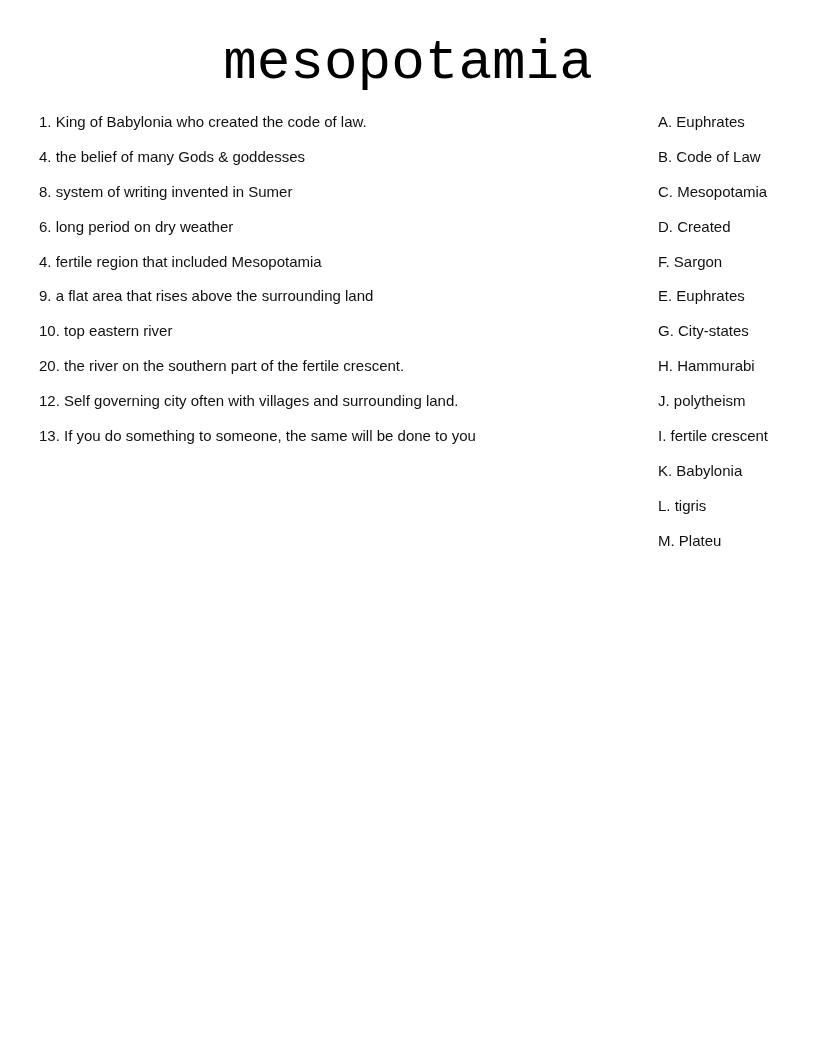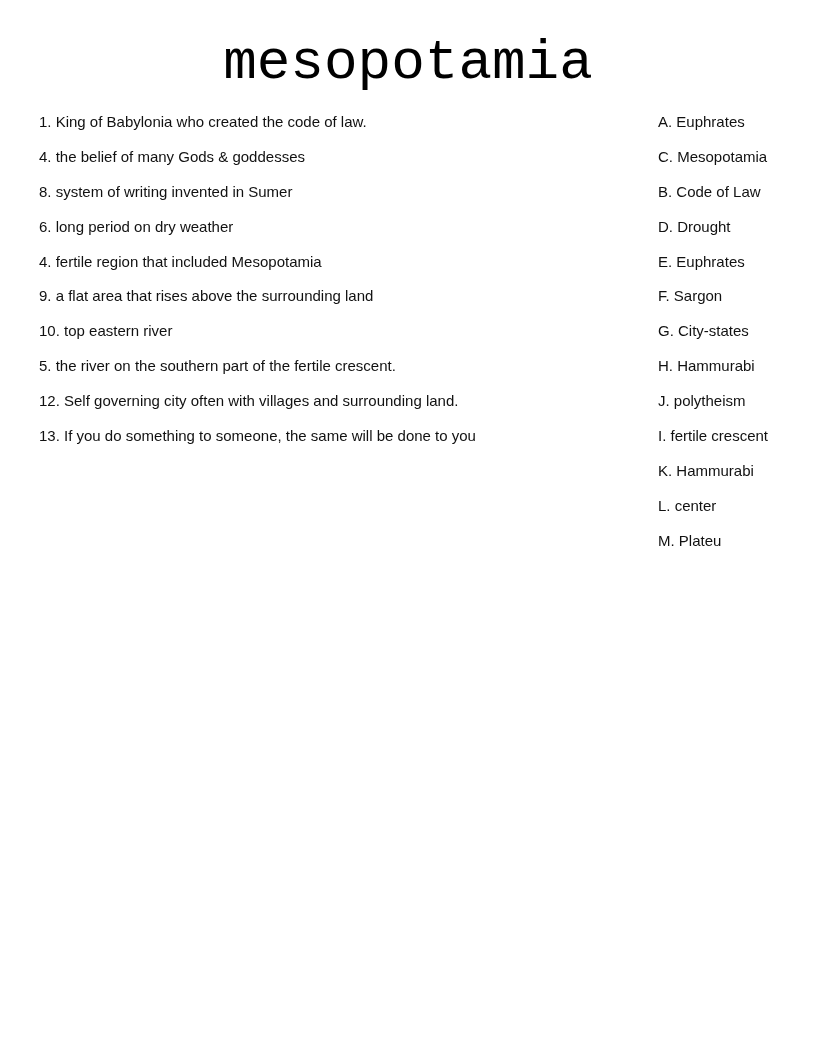--- a/index.html
+++ b/index.html
@@ -54,32 +54,32 @@
 <h1 class="title">mesopotamia</h1>
 
 <div class="clues">
   <div class="row">1. King of Babylonia who created the code of law.</div>
   <div class="row">4. the belief of many Gods &amp; goddesses</div>
   <div class="row">8. system of writing invented in Sumer</div>
   <div class="row">6. long period on dry weather</div>
   <div class="row">4. fertile region that included Mesopotamia</div>
   <div class="row">9. a flat area that rises above the surrounding land</div>
   <div class="row">10. top eastern river</div>
-  <div class="row">5. the river on the southern part of the fertile crescent.</div>
+  <div class="row">20. the river on the southern part of the fertile crescent.</div>
   <div class="row">12. Self governing city often with villages and surrounding land.</div>
   <div class="row">13. If you do something to someone, the same will be done to you</div>
 </div>
 
 <div class="answers">
   <div class="row">A. Euphrates</div>
+  <div class="row">B. Code of Law</div>
   <div class="row">C. Mesopotamia</div>
-  <div class="row">B. Code of Law</div>
-  <div class="row">D. Drought</div>
+  <div class="row">D. Created</div>
+  <div class="row">F. Sargon</div>
   <div class="row">E. Euphrates</div>
-  <div class="row">F. Sargon</div>
   <div class="row">G. City-states</div>
   <div class="row">H. Hammurabi</div>
   <div class="row">J. polytheism</div>
   <div class="row">I. fertile crescent</div>
-  <div class="row">K. Hammurabi</div>
-  <div class="row">L. center</div>
+  <div class="row">K. Babylonia</div>
+  <div class="row">L. tigris</div>
   <div class="row">M. Plateu</div>
 </div>
 
 </body></html>

